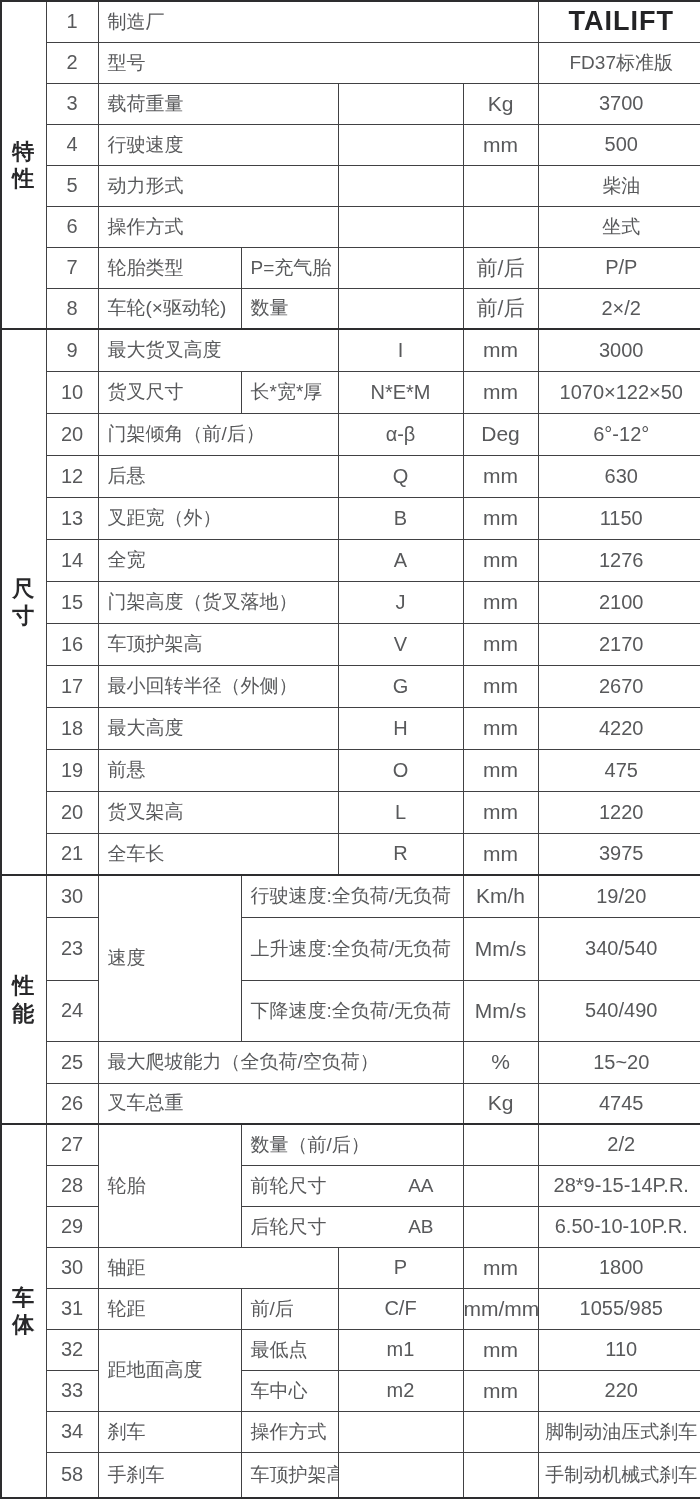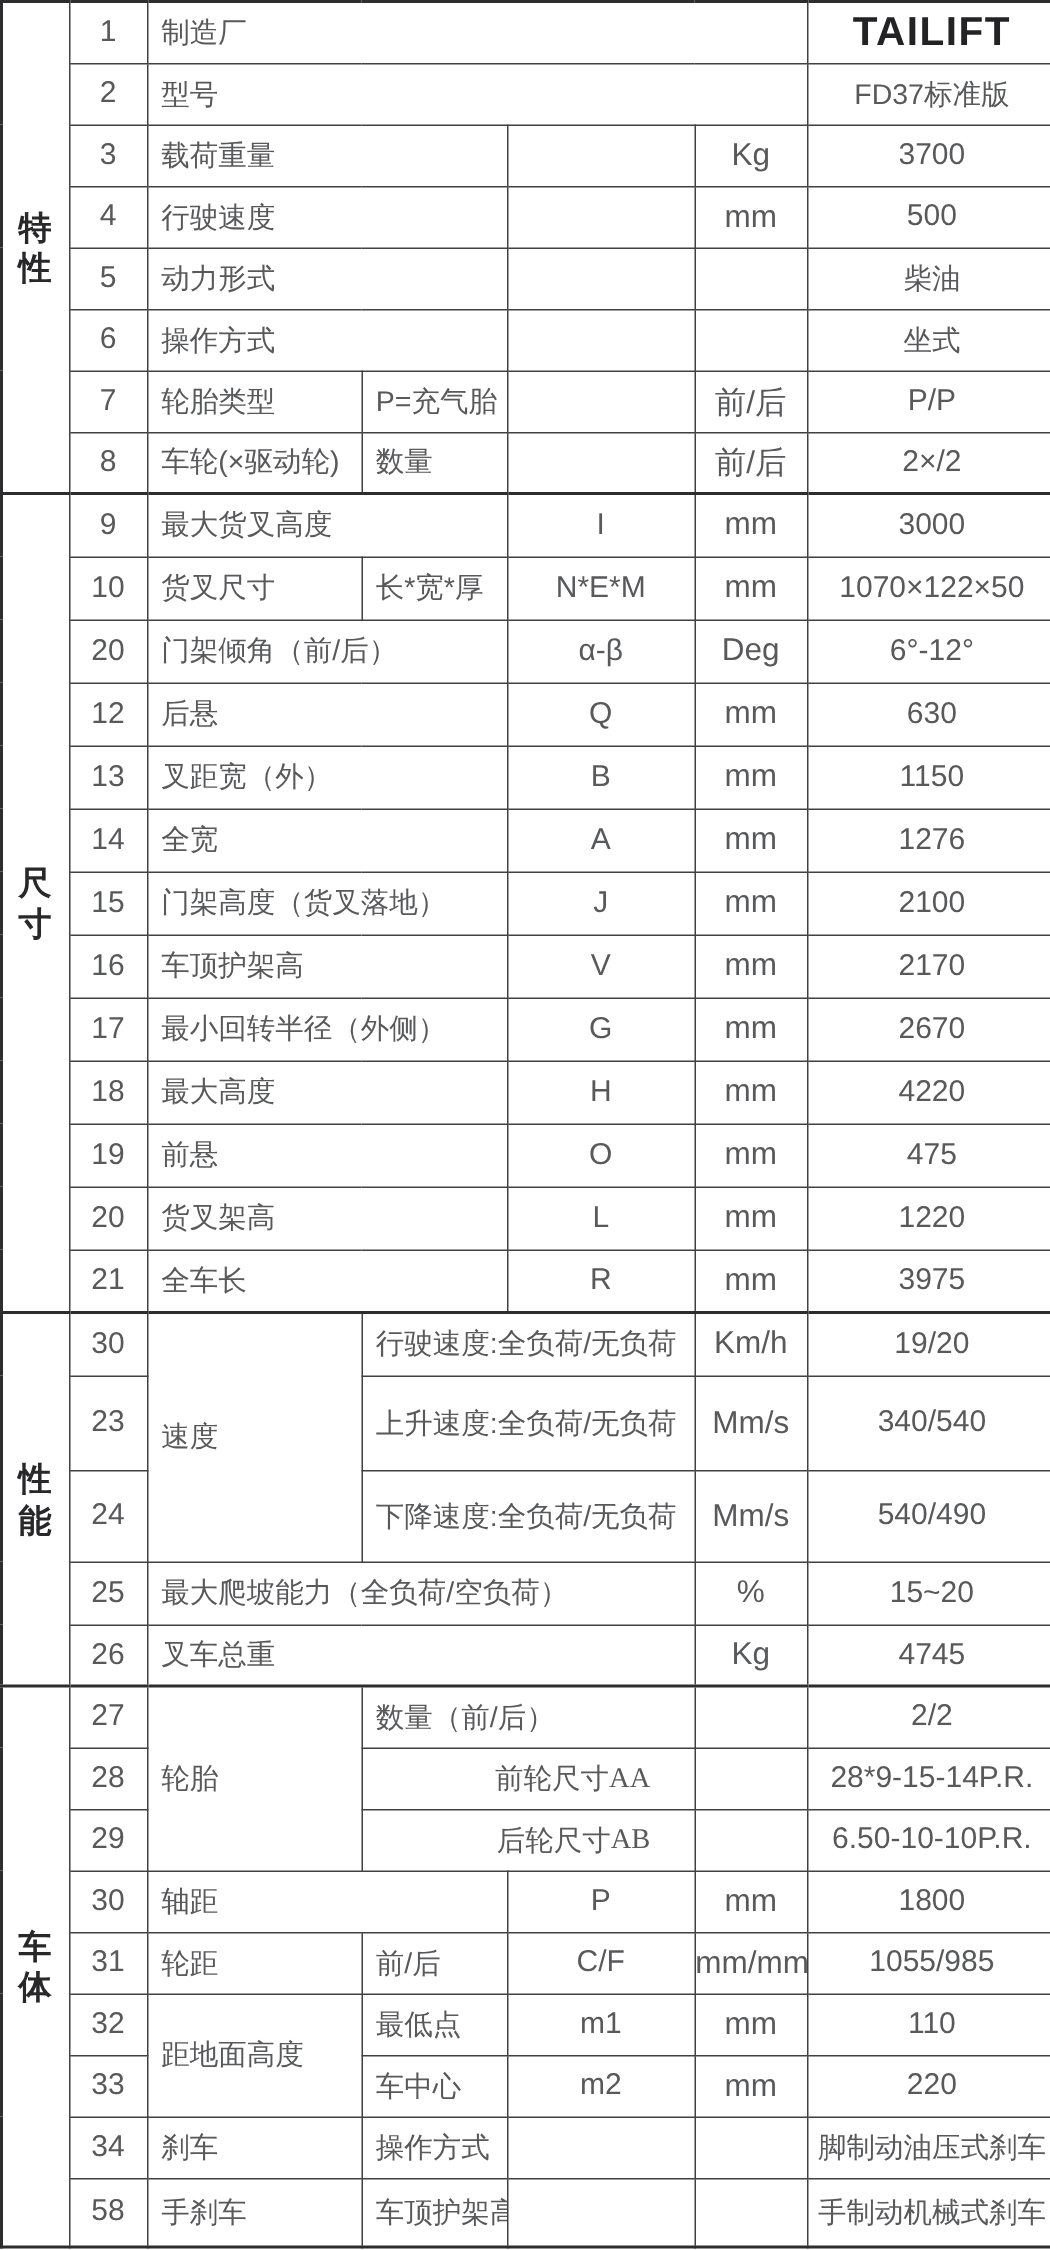--- a/index.html
+++ b/index.html
@@ -36,26 +36,25 @@
   td.val  { font-size:20px; }
   td.val-cjk { font-size:19px; }
   td.brand {
     font-size:27px;
     font-weight:700;
     color:#232325;
     letter-spacing:1px;
   }
   .dual {
     display:flex;
-    justify-content:flex-end;
+    justify-content:space-between;
     align-items:center;
     padding-right:26px;
     width:100%;
     box-sizing:border-box;
-    font-family:Liberation Serif, serif;
   }
   tr.h41 { height:41px; }
   tr.h42 { height:42px; }
   tr.h63 { height:63px; }
   tr.h61 { height:61px; }
   tr.h46 { height:46px; }
 </style>
 </head>
 <body>
 

